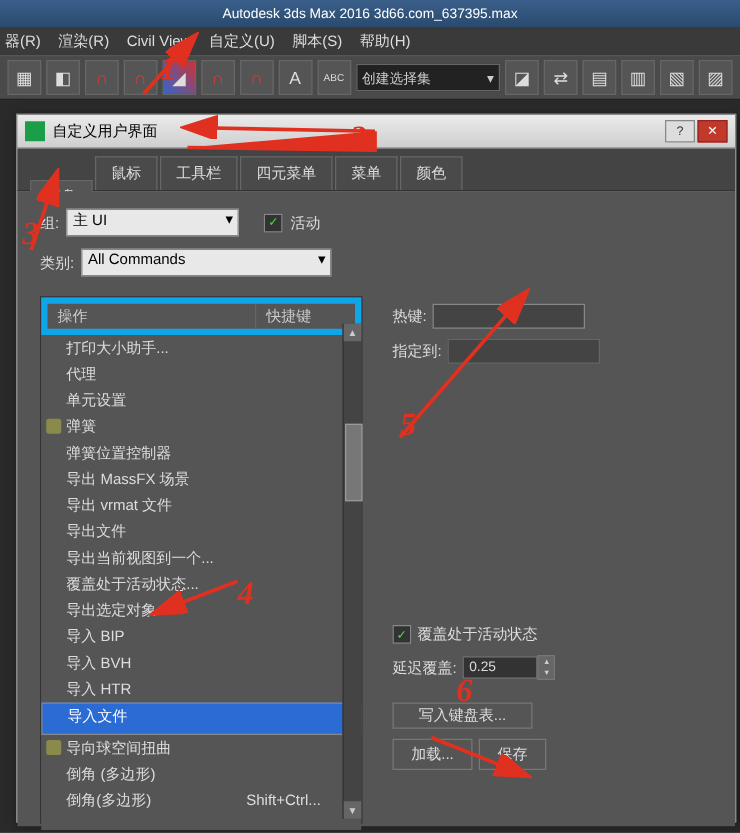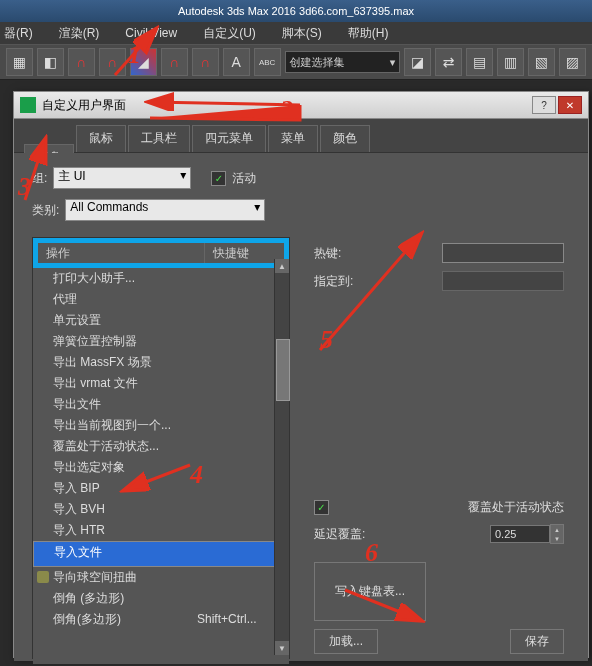--- a/index.html
+++ b/index.html
@@ -1,17 +1,17 @@
 <!DOCTYPE html>
 <html><head>
 <meta charset="utf-8">
 <style>
 body{margin:0;background:#2a2a2a;font-family:"Microsoft YaHei",Arial,sans-serif;font-size:12px;color:#ccc;overflow:hidden;width:592px;height:666px;position:relative}
 .titlebar{background:linear-gradient(#3a5f8a,#2a4a6e);height:22px;line-height:22px;text-align:center;color:#fff;font-size:11px}
-.menubar{background:#3a3a3a;height:22px;display:flex;align-items:center;padding:0 4px;gap:26px;font-size:12px;color:#ddd}
+.menubar{background:#3a3a3a;height:22px;display:flex;align-items:center;padding:0 4px;gap:14px;font-size:12px;color:#ddd}
 .menubar span{cursor:default}
 .toolbar{background:#4a4a4a;height:34px;display:flex;align-items:center;padding:0 6px;gap:4px;border-top:1px solid #555;border-bottom:1px solid #222}
 .tbtn{width:26px;height:26px;background:#555;border:1px solid #666;display:flex;align-items:center;justify-content:center;font-size:14px;color:#ddd}
 .tsel{background:#222;border:1px solid #666;height:20px;width:110px;color:#ccc;padding:0 4px;display:flex;align-items:center;justify-content:space-between;font-size:11px}
 .dialog{position:absolute;left:13px;top:91px;width:574px;height:565px;background:#a3a3a3;border:1px solid #888;box-shadow:2px 2px 8px rgba(0,0,0,.5)}
 .dlg-title{background:linear-gradient(#eaeaea,#cfcfcf);height:26px;display:flex;align-items:center;padding:0 6px;color:#000;font-size:12px;border-bottom:1px solid #888}
 .dlg-title .ico{width:16px;height:16px;background:#1a9e4a;margin-right:6px;display:inline-block}
 .dlg-title .sp{flex:1}
 .winbtn{width:22px;height:16px;margin-left:2px;border:1px solid #888;background:#ddd;display:flex;align-items:center;justify-content:center;font-size:10px;color:#333}
 .winbtn.close{background:#c0392b;color:#fff;border-color:#922}
@@ -31,21 +31,21 @@
 .li{padding:2px 6px 2px 20px;color:#ddd;font-size:12px;line-height:17px;white-space:nowrap;display:flex}
 .li .t1{width:144px}
 .li .t2{flex:1}
 .li.sel{background:#2a6bd4;color:#fff}
 .li.ico::before{content:"";width:12px;height:12px;background:#8a8a4a;display:inline-block;margin-left:-16px;margin-right:4px;position:relative;top:2px;border-radius:2px}
 .scrollbar{position:absolute;right:0;top:21px;width:14px;height:396px;background:#444;border-left:1px solid #333}
 .scrollbar .th{position:absolute;left:1px;width:12px;height:60px;top:80px;background:#777;border:1px solid #999}
 .scrollbar .ar{position:absolute;left:0;width:14px;height:14px;background:#666;display:flex;align-items:center;justify-content:center;font-size:8px}
 .scrollbar .ar.up{top:0}.scrollbar .ar.dn{bottom:0}
 .right{position:absolute;left:300px;top:90px;width:250px}
-.frow{display:flex;align-items:center;justify-content:space-between;margin-bottom:8px;gap:24px}
+.frow{display:flex;align-items:center;justify-content:flex-start;margin-bottom:8px;gap:5px}
 .txtbox{background:#444;border:1px solid #888;height:18px;width:120px}
 .btn{background:#555;border:1px solid #777;padding:3px 14px;color:#ddd;font-size:12px}
 .spin{display:flex;align-items:center}
 .spin .sv{background:#333;border:1px solid #777;width:50px;height:16px;color:#ddd;padding:0 4px;font-size:11px;display:flex;align-items:center}
 .spin .sb{width:12px;height:18px;background:#666;border:1px solid #777;display:flex;flex-direction:column}
 .spin .sb span{flex:1;font-size:6px;display:flex;align-items:center;justify-content:center}
 
 .ann{position:absolute;pointer-events:none;z-index:50}
 .arrow-red{stroke:#e03020;fill:#e03020}
 .num{position:absolute;color:#e03020;font-size:26px;font-weight:bold;font-style:italic;font-family:cursive}
@@ -134,20 +134,24 @@
             <span class="t2"></span>
           </div>
           <div class="li">
             <span class="t1">代理</span>
             <span class="t2"></span>
           </div>
           <div class="li">
             <span class="t1">单元设置</span>
             <span class="t2"></span>
           </div>
+          <div class="li ico">
+            <span class="t1">弹簧</span>
+            <span class="t2"></span>
+          </div>
           <div class="li">
             <span class="t1">弹簧位置控制器</span>
             <span class="t2"></span>
           </div>
           <div class="li">
             <span class="t1">导出 MassFX 场景</span>
             <span class="t2"></span>
           </div>
           <div class="li">
             <span class="t1">导出 vrmat 文件</span>
@@ -225,21 +229,21 @@
         <span class="lbl">延迟覆盖:</span>
         <div class="spin">
           <div class="sv">0.25</div>
           <div class="sb">
               <span>▲</span>
               <span>▼</span>
             </div>
         </div>
       </div>
       <div class="frow" style="margin-top:18px">
-        <div class="btn" style="padding:20px 20px">写入键盘表...</div>
+        <div class="btn" style="padding:1px 20px">写入键盘表...</div>
       </div>
       <div class="frow" style="">
         <div class="btn">加载...</div>
         <div class="btn">保存</div>
       </div>
     </div>
   </div>
 </div>
 
 <svg class="ann" style="left:0;top:0" width="592" height="666">

